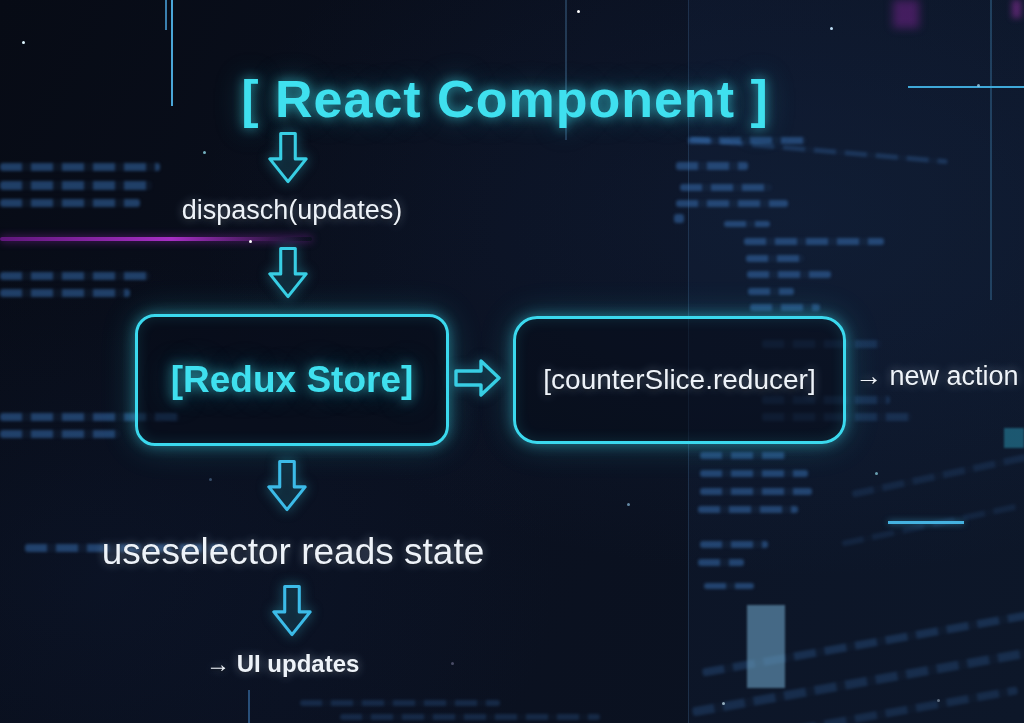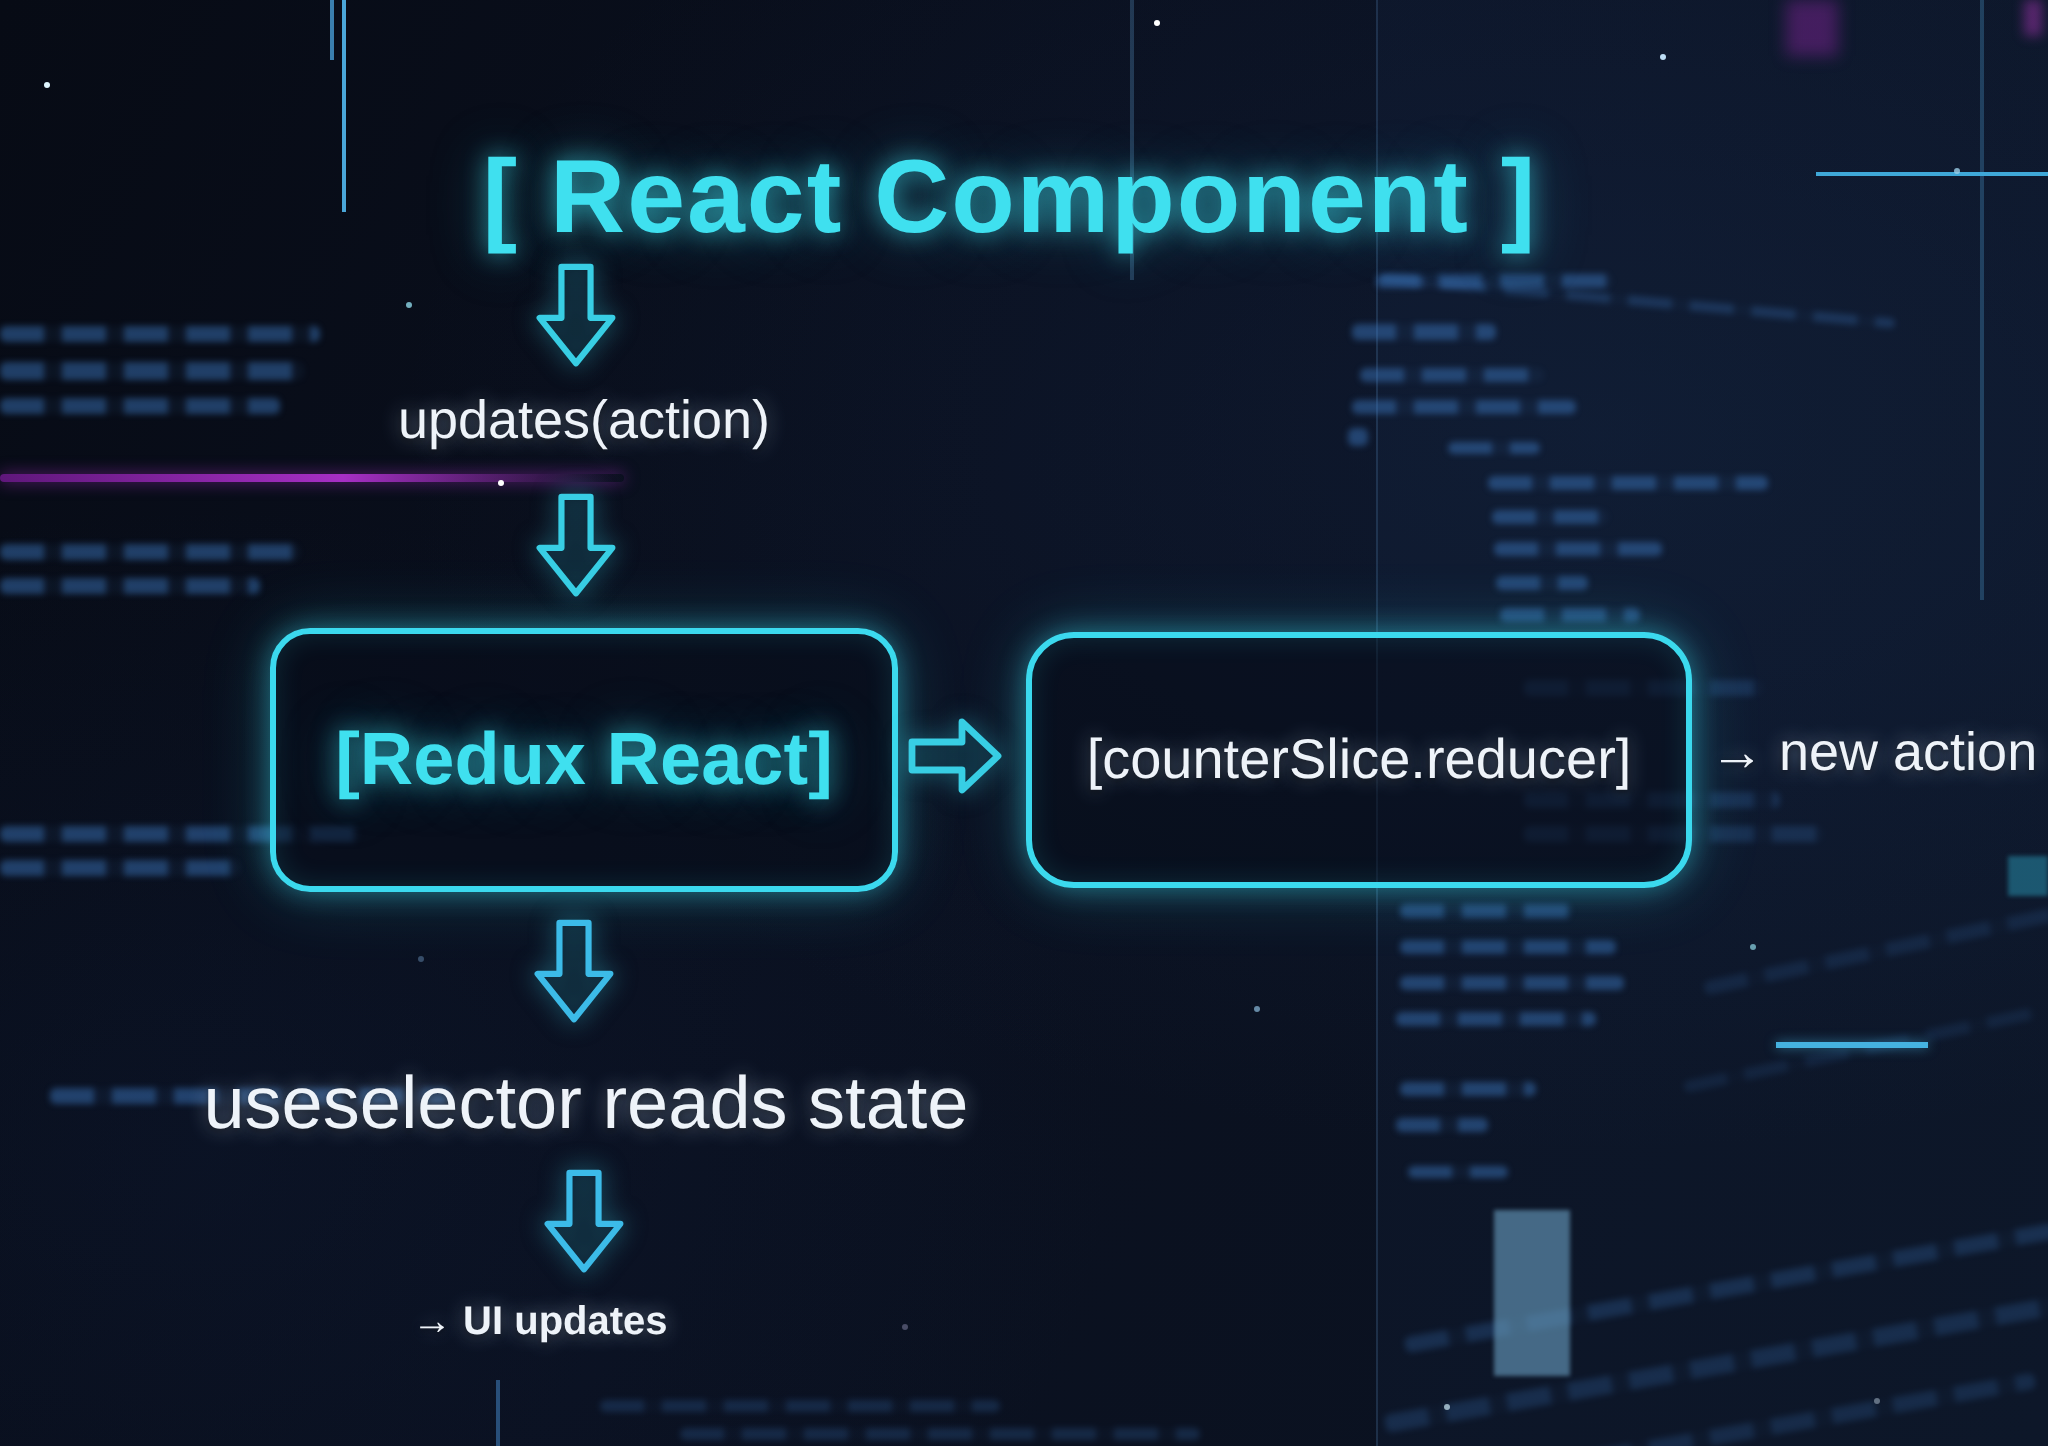--- a/index.html
+++ b/index.html
@@ -117,28 +117,28 @@
   <div class="dot" style="left:937px;top:699px;background:#99aabb;opacity:.6"></div>
   <div class="dot" style="left:451px;top:662px;background:#8888aa;opacity:.5"></div>
   <div class="glint" style="left:248px;top:690px;width:2px;height:33px;background:rgba(60,120,180,.6)"></div>
 
   <h1 class="title cyan-text">[ React Component ]</h1>
 
   <svg class="arrow" style="left:268px;top:130px" width="40" height="56" viewBox="0 0 44 58">
     <polygon points="14,2 30,2 30,30 42,30 22,55 2,30 14,30"></polygon>
   </svg>
 
-  <div class="lbl white-text" style="left:292px;top:195px;transform:translateX(-50%);font-size:27px">updates(action)</div>
+  <div class="lbl white-text" style="left:292px;top:195px;transform:translateX(-50%);font-size:27px">dispasch(updates)</div>
 
   <svg class="arrow" style="left:268px;top:245px" width="40" height="56" viewBox="0 0 44 58">
     <polygon points="14,2 30,2 30,30 42,30 22,55 2,30 14,30"></polygon>
   </svg>
 
   <div class="neon-box" style="left:135px;top:314px;width:308px;height:126px">
-    <span class="cyan-text" style="font-size:37px;font-weight:700;white-space:nowrap">[Redux React]</span>
+    <span class="cyan-text" style="font-size:37px;font-weight:700;white-space:nowrap">[Redux Store]</span>
   </div>
 
   <svg class="arrow" style="left:454px;top:358px" width="48" height="40" viewBox="0 0 48 40">
     <polygon points="2,13 27,13 27,3 45,20 27,37 27,27 2,27"></polygon>
   </svg>
 
   <div class="neon-box" style="left:513px;top:316px;width:327px;height:122px;border-radius:24px">
     <span class="white-text" style="font-size:28px">[counterSlice.reducer]</span>
   </div>
 
@@ -147,15 +147,15 @@
   <svg class="arrow blue" style="left:267px;top:458px" width="40" height="56" viewBox="0 0 44 58">
     <polygon points="14,2 30,2 30,30 42,30 22,55 2,30 14,30"></polygon>
   </svg>
 
   <div class="lbl white-text" style="left:293px;top:531px;transform:translateX(-50%);font-size:37px">useselector reads state</div>
 
   <svg class="arrow blue" style="left:272px;top:583px" width="40" height="56" viewBox="0 0 44 58">
     <polygon points="14,2 30,2 30,30 42,30 22,55 2,30 14,30"></polygon>
   </svg>
 
-  <div class="lbl white-text" style="left:206px;top:650px;font-size:20px;font-weight:700">→ UI updates</div>
+  <div class="lbl white-text" style="left:206px;top:650px;font-size:24px;font-weight:700">→ UI updates</div>
 
 </div>
 
 </body></html>

